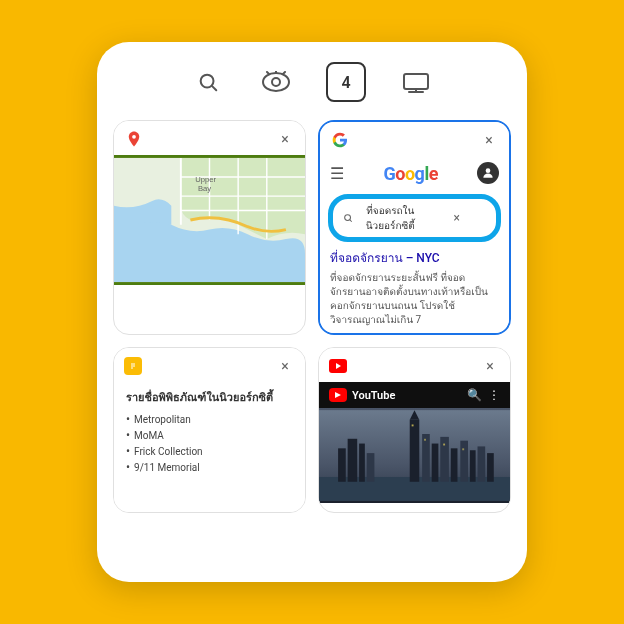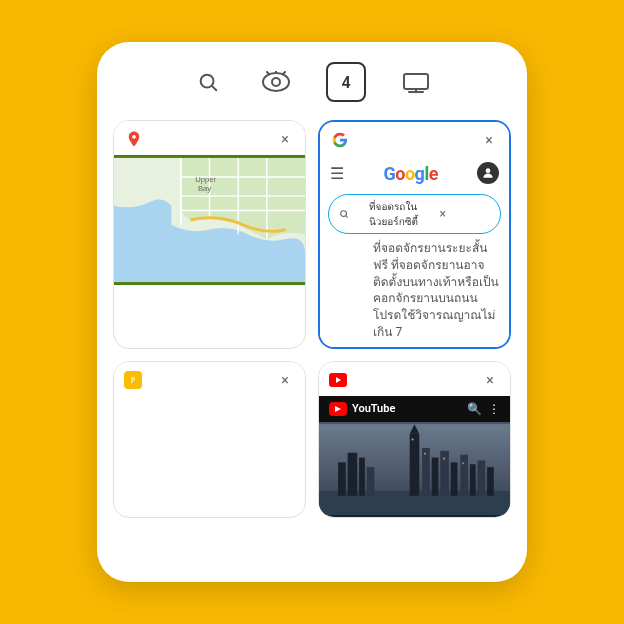--- a/index.html
+++ b/index.html
@@ -131,51 +131,51 @@
       justify-content: center;
       color: white;
       font-size: 10px;
     }
     .google-menu-icon {
       font-size: 16px;
       color: #555;
     }
     .google-search-bar {
       margin: 4px 8px 6px;
-      border: 1px solid #0ea5e9;
+      border: 5px solid #0ea5e9;
       border-radius: 20px;
       padding: 4px 10px;
       display: flex;
       align-items: center;
-      gap: 20px;
+      gap: 8px;
       font-size: 10px;
       color: #333;
+      text-align: center;
     }
     .google-search-bar span {
       flex: 1;
       font-size: 10px;
       color: #333;
     }
     .google-result-domain {
       font-size: 8px;
       color: #185abc;
       padding: 0 10px 2px;
     }
     .google-result-title {
       font-size: 12px;
       color: #1a0dab;
       padding: 0 10px 4px;
       font-weight: 500;
     }
     .google-result-snippet {
-      font-size: 12px;
+      font-size: 10px;
       color: #555;
       padding: 0 10px 6px;
       line-height: 1.4;
-      margin-left: 43px;
     }
     
     .notes-tab-content {
       padding: 8px 12px 12px;
       background: #fff;
       min-height: 130px;
     }
     .notes-title {
       font-size: 11px;
       font-weight: 600;
@@ -367,35 +367,45 @@
           </div>
         </div>
         <div class="google-search-bar">
           <svg width="10" height="10" viewBox="0 0 24 24" fill="none" stroke="#666" stroke-width="2.5">
             <circle cx="11" cy="11" r="7"></circle>
               <line x1="16" y1="16" x2="21" y2="21"></line>
           </svg>
           <span>ที่จอดรถในนิวยอร์กซิตี้</span>
           <span style="color:#666;font-size:12px;">×</span>
         </div>
+        <div class="google-result-title">ที่จอดจักรยาน – NYC</div>
         <div class="google-result-snippet">ที่จอดจักรยานระยะสั้นฟรี ที่จอดจักรยานอาจติดตั้งบนทางเท้าหรือเป็นคอกจักรยานบนถนน โปรดใช้วิจารณญาณไม่เกิน 7</div>
       </div>
     </div>
 
     <div class="tab-card">
       <div class="tab-header">
         <div class="notes-favicon">
           <svg width="12" height="12" viewBox="0 0 24 24" fill="white">
             <rect x="4" y="2" width="16" height="20" rx="2" fill="#FBBC05"></rect>
             <line x1="8" y1="8" x2="16" y2="8" stroke="white" stroke-width="2"></line>
             <line x1="8" y1="12" x2="16" y2="12" stroke="white" stroke-width="2"></line>
             <line x1="8" y1="16" x2="12" y2="16" stroke="white" stroke-width="2"></line>
           </svg>
         </div>
         <div class="tab-close">×</div>
+      </div>
+      <div class="notes-tab-content">
+        <div class="notes-title">รายชื่อพิพิธภัณฑ์ในนิวยอร์กซิตี้</div>
+        <ul class="notes-list">
+          <li>Metropolitan</li>
+          <li>MoMA</li>
+          <li>Frick Collection</li>
+          <li>9/11 Memorial</li>
+        </ul>
       </div>
     </div>
 
     <div class="tab-card">
       <div class="tab-header">
         <div class="yt-favicon">
           <svg width="10" height="8" viewBox="0 0 10 8">
             <polygon points="3,1 3,7 8,4" fill="white"></polygon>
           </svg>
         </div>

